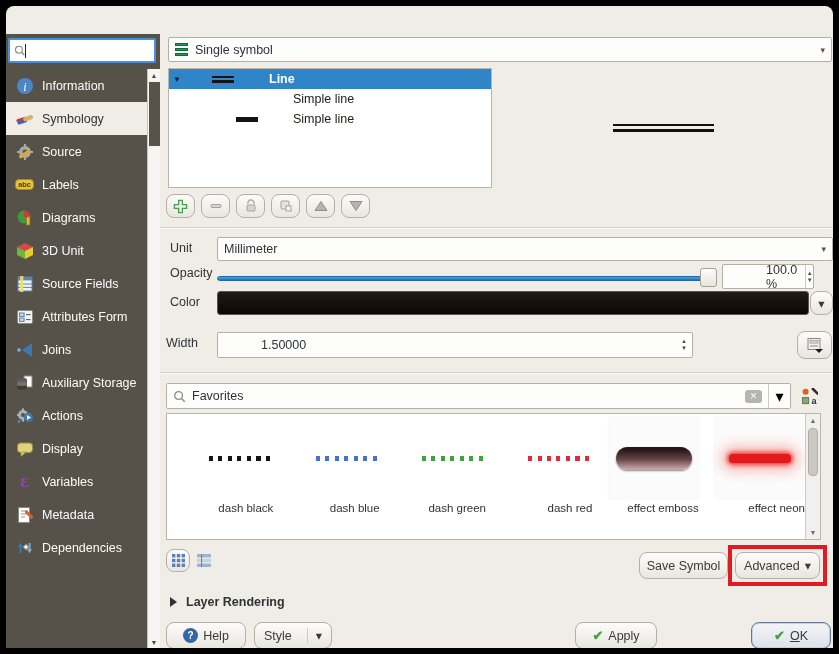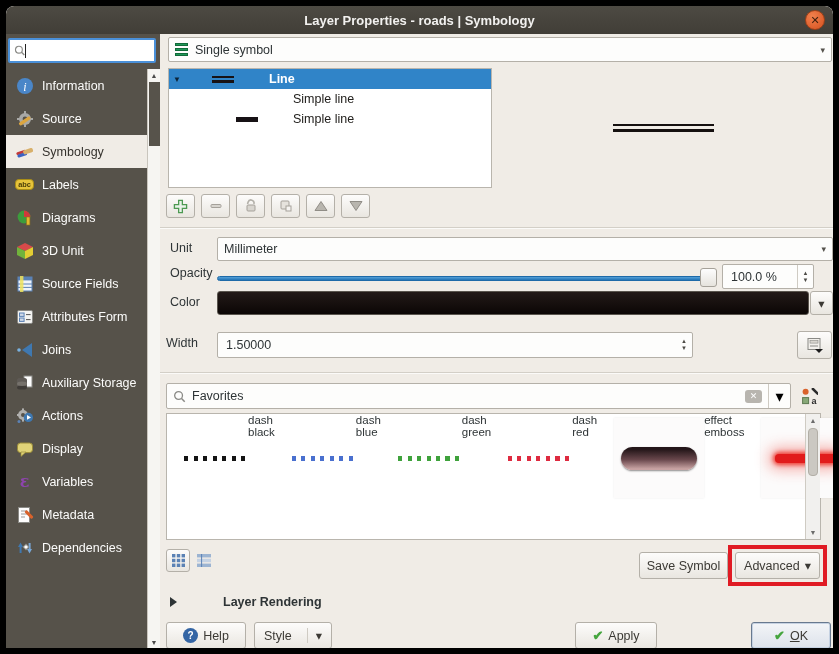--- a/index.html
+++ b/index.html
@@ -32,28 +32,28 @@
   .side-scroll .thumb { position:absolute; left:1px; top:13px; width:11px; height:64px; background:#57534b; }
   .side-items { position:absolute; left:0; top:35px; width:141px; bottom:0; overflow:hidden; }
   .side-item { display:flex; align-items:center; gap:8px; padding:7px 2px 7px 9px; cursor:pointer; }
   .side-item .si { width:19px; height:19px; flex:0 0 19px; display:flex; align-items:center; justify-content:center; }
   .side-item .sl { color:#fcfcfb; font-size:12.5px; line-height:1.12; }
   .side-item.sel { background:#f0ece6; }
   .side-item.sel .sl { color:#35322d; }
   .eps { font-size:16px; color:#8e44ad; font-weight:bold; font-family:"DejaVu Serif",serif; }
 
   
-  .btn { background:linear-gradient(#fdfcfb,#e9e6e0); border:1px solid #b4b0a8; border-radius:3px;
+  .btn { background:linear-gradient(#fdfcfb,#e9e6e0); border:1px solid #b4b0a8; border-radius:8px;
     font-size:12.5px; color:#3c3a35; display:flex; align-items:center; justify-content:center; gap:5px; cursor:pointer; }
   .combo { background:#fdfdfc; border:1px solid #b4b0a8; border-radius:2px; display:flex; align-items:center;
     font-size:12.5px; color:#2e3436; padding:0 6px; cursor:pointer; position:absolute; }
   .combo .cb-arrow { margin-left:auto; color:#55524c; font-size:9px; }
   .cb-arrow::after { content:"▾"; }
   .spinbox { position:absolute; background:#fdfdfc; border:1px solid #b4b0a8; border-radius:2px;
-    display:flex; align-items:center; font-size:12.5px; color:#2e3436; }
+    display:flex; align-items:center; font-size:12.5px; color:#2e3436;padding-left:35px; }
   .spin-val { padding:0 8px; flex:1; }
   .spin-arrows { width:16px; height:100%; border-left:1px solid #cfcbc3; display:flex; flex-direction:column;
     align-items:center; justify-content:center; color:#4c4a45; font-size:6px; line-height:7px; cursor:pointer; }
   .spin-arrows i::after { content:"▲"; font-style:normal; }
   .spin-arrows b::after { content:"▼"; font-style:normal; }
   .prop-label { position:absolute; font-size:12.5px; color:#2e3436; }
   .sep { position:absolute; left:154px; width:673px; height:2px;
     border-top:1px solid #d3cfc7; border-bottom:1px solid #fbfaf8; }
 
   
@@ -104,21 +104,21 @@
   .clear-ico::after { content:"✕"; }
   .fav-drop { width:22px; height:100%; border-left:1px solid #cfcbc3; display:flex; align-items:center;
     justify-content:center; cursor:pointer; }
   .style-mgr { position:absolute; left:791px; top:379px; width:24px; height:23px; background:transparent;
     border:none; cursor:pointer; display:flex; align-items:center; justify-content:center; }
 
   
   .sym-list { position:absolute; left:160px; top:407px; width:655px; height:127px; background:#fff;
     border:1px solid #b9b5ad; }
   .sym-cells { position:absolute; left:0; top:0; right:15px; bottom:0; display:flex; }
-  .cell { flex:1; display:flex; flex-direction:row; align-items:flex-start; cursor:pointer;padding-left:17px; }
+  .cell { flex:1; display:flex; flex-direction:column; align-items:flex-end; cursor:pointer; }
   .swatch-zone { height:88px; display:flex; align-items:center; justify-content:center; }
   .cell-label { font-size:11.5px; color:#2e3436; }
   .dash-swatch { width:64px; height:5px;
     background:repeating-linear-gradient(90deg, currentColor 0 4px, transparent 4px 9.5px); }
   .fx-card { width:90px; height:80px; background:#fcfbfb; box-shadow:0 0 2px rgba(0,0,0,.08);
     display:flex; align-items:center; justify-content:center; }
   .emboss-bar { width:76px; height:23px; border-radius:12px;
     background:linear-gradient(#241619 10%, #69474c 55%, #c8a3a3 95%); box-shadow:0 1px 2px rgba(0,0,0,.45); }
   .neon-bar { width:62px; height:9px; border-radius:4px; background:#e11b1b;
     box-shadow:0 0 4px 2px rgba(236,40,30,.85), 0 0 14px 7px rgba(236,60,50,.38); }
@@ -134,88 +134,84 @@
   .view-btn.flat { border-color:transparent; background:transparent; }
   .save-symbol { position:absolute; left:633px; top:546px; width:89px; height:27px; }
   .advanced { position:absolute; left:729px; top:546px; width:85px; height:27px; }
   .red-box { position:absolute; left:722px; top:539px; width:99px; height:41px;
     border:4px solid #e01b24; pointer-events:none; }
 
   
   .layer-rendering { position:absolute; left:164px; top:589px; display:flex; align-items:center; gap:9px; cursor:pointer; }
   .lr-arrow { width:0; height:0; border-left:7px solid #2e3436; border-top:5px solid transparent;
     border-bottom:5px solid transparent; }
-  .lr-text { font-size:12.5px; font-weight:bold; color:#2e3436;margin-left:37px; }
+  .lr-text { font-size:12.5px; font-weight:bold; color:#2e3436; }
   .foot-btn { position:absolute; top:616px; height:27px; }
   .help-ico { width:15px; height:15px; border-radius:50%; background:#3465a4; color:#fff; font-size:10px;
     font-weight:bold; display:flex; align-items:center; justify-content:center; }
   .help-ico::after { content:"?"; }
   .check-ico { color:#45a53e; font-size:13px; font-weight:bold; }
   .check-ico::after { content:"✔"; }
   .x-ico { color:#4d4b46; font-size:12px; font-weight:bold; }
   .x-ico::after { content:"✖"; }
   .mn { display:inline-block; }
   .mn::first-letter { text-decoration:underline; }
   .ok-default { background:linear-gradient(#f3f5f8,#dde2ea); border:1px solid #68798f;
     box-shadow:inset 0 0 0 1px #c6d2e2; }
 </style>
 </head>
 <body>
 
 <div class="screen">
  <div class="win">
 
-  <div class="titlebar">
-    <span class="title">Layer Properties - roads | Symbology</span>
-    <span class="close-btn">✕</span>
-  </div>
 
   <div class="sidebar">
     <div class="side-search">
       <svg width="13" height="13" viewBox="0 0 14 14">
             <circle cx="6" cy="6" r="4.2" fill="none" stroke="#8a8a86" stroke-width="1.4"></circle>
             <line x1="9.2" y1="9.2" x2="12.6" y2="12.6" stroke="#8a8a86" stroke-width="1.6"></line>
           </svg>
       <span class="caret"></span>
       <input value="" style="">
     </div>
 
     <div class="side-items">
       <div class="side-item">
         <span class="si">
               <svg width="18" height="18" viewBox="0 0 18 18">
                 <circle cx="9" cy="9" r="8" fill="#4a86c8"></circle>
                 <text x="9" y="13.5" font-size="12" font-style="italic" font-family="serif" fill="#fff" text-anchor="middle">i</text>
               </svg>
             </span>
         <span class="sl">Information</span>
+      </div>
+      <div class="side-item sel">
+        <span class="si">
+              <svg width="19" height="19" viewBox="0 0 19 19">
+                <rect x="1" y="9" width="10" height="3" rx="1.4" fill="#c23a3a" transform="rotate(-18 6 10)"></rect>
+                <rect x="2" y="11.4" width="10" height="3" rx="1.4" fill="#3a62c2" transform="rotate(-18 7 12)"></rect>
+                <rect x="8" y="7" width="10" height="4.4" rx="1.6" fill="#d8b06a" transform="rotate(-18 13 9)"></rect>
+              </svg>
+            </span>
+        <span class="sl">Symbology</span>
       </div>
       <div class="side-item">
         <span class="si">
               <svg width="18" height="18" viewBox="0 0 18 18">
                 <circle cx="9" cy="9" r="6" fill="#a8a8a6"></circle>
                 <circle cx="9" cy="9" r="2.4" fill="#56524a"></circle>
                 <rect x="8" y="1" width="2" height="3" fill="#a8a8a6"></rect>
                 <rect x="8" y="14" width="2" height="3" fill="#a8a8a6"></rect>
                 <rect x="1" y="8" width="3" height="2" fill="#a8a8a6"></rect>
                 <rect x="14" y="8" width="3" height="2" fill="#a8a8a6"></rect>
                 <rect x="2" y="9" width="13" height="3.4" rx="1.4" fill="#dca53f" transform="rotate(-34 9 10.5)"></rect>
               </svg>
             </span>
         <span class="sl">Source</span>
-      </div>
-      <div class="side-item sel">
-        <span class="si">
-              <svg width="19" height="19" viewBox="0 0 19 19">
-                <rect x="1" y="9" width="10" height="3" rx="1.4" fill="#c23a3a" transform="rotate(-18 6 10)"></rect>
-                <rect x="2" y="11.4" width="10" height="3" rx="1.4" fill="#3a62c2" transform="rotate(-18 7 12)"></rect>
-                <rect x="8" y="7" width="10" height="4.4" rx="1.6" fill="#d8b06a" transform="rotate(-18 13 9)"></rect>
-              </svg>
-            </span>
-        <span class="sl">Symbology</span>
       </div>
       <div class="side-item">
         <span class="si">
               <svg width="19" height="19" viewBox="0 0 19 19">
                 <rect x="0.5" y="4.5" width="18" height="10" rx="3.4" fill="#e7c43b" stroke="#a98d17"></rect>
                 <text x="9.5" y="12.4" font-size="7.4" font-weight="bold" fill="#4c3f09" text-anchor="middle">abc</text>
               </svg>
             </span>
         <span class="sl">Labels</span>
       </div>

